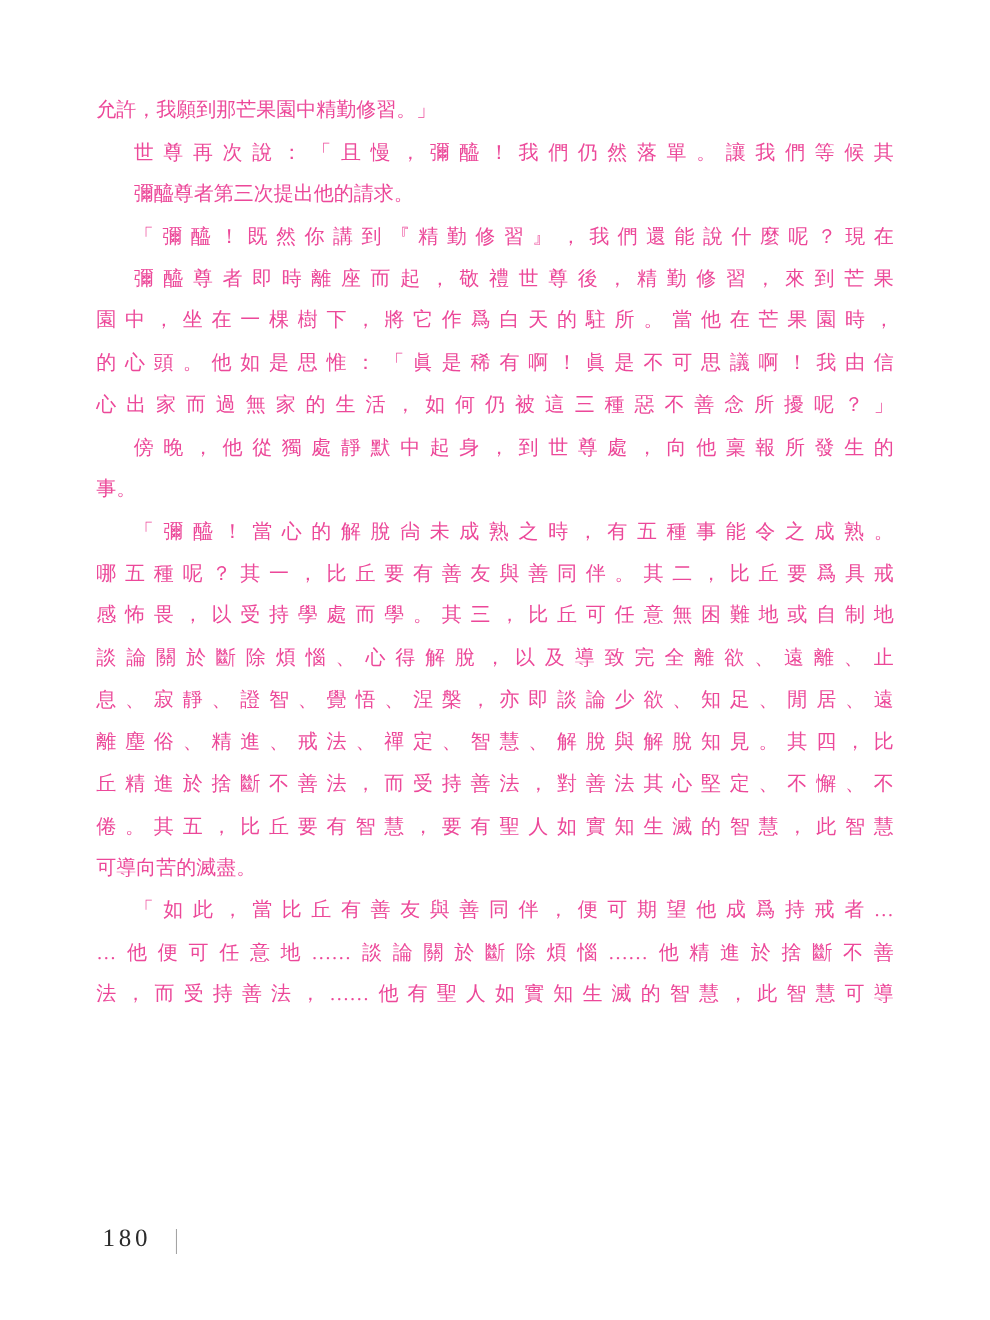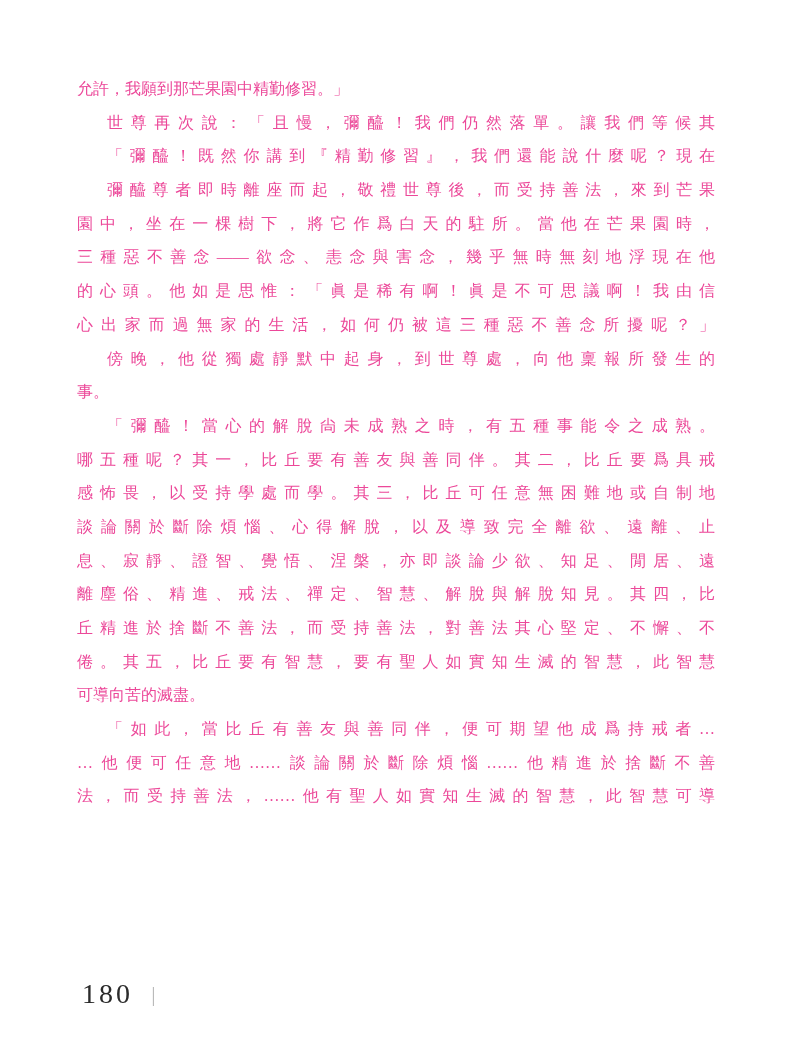--- a/index.html
+++ b/index.html
@@ -41,45 +41,45 @@
   }
   .footer {
     position: absolute;
     left: 82px;
     top: 978px;
     display: flex;
     align-items: center;
     color: #2b2b2b;
   }
   .page-number {
-    font-size: 28px;
+    font-size: 20px;
     letter-spacing: 3px;
     font-variant-numeric: oldstyle-nums;
     color: #2b2b2b;
   }
   .footer-separator {
     margin-left: 18px;
     color: #9c9c9c;
     font-size: 22px;
     font-weight: 200;
     transform: scaleX(0.7);
   }
 </style>
 </head>
 <body>
 
 <div class="page">
 
   <main class="text-block">
       <div class="line">允許，我願到那芒果園中精勤修習。」</div>
       <div class="line indent justify">世尊再次說：「且慢，彌醯！我們仍然落單。讓我們等候其</div>
+      <div class="line indent">彌醯尊者第三次提出他的請求。</div>
       <div class="line indent justify">「彌醯！既然你講到『精勤修習』，我們還能說什麼呢？現在</div>
-      <div class="line indent justify">彌醯尊者即時離座而起，敬禮世尊後，而受持善法，來到芒果</div>
+      <div class="line indent justify">彌醯尊者即時離座而起，敬禮世尊後，精勤修習，來到芒果</div>
       <div class="line justify">園中，坐在一棵樹下，將它作爲白天的駐所。當他在芒果園時，</div>
-      <div class="line justify">三種惡不善念——欲念、恚念與害念，幾乎無時無刻地浮現在他</div>
       <div class="line justify">的心頭。他如是思惟：「眞是稀有啊！眞是不可思議啊！我由信</div>
       <div class="line justify">心出家而過無家的生活，如何仍被這三種惡不善念所擾呢？」</div>
       <div class="line indent justify">傍晚，他從獨處靜默中起身，到世尊處，向他稟報所發生的</div>
       <div class="line">事。</div>
       <div class="line indent justify">「彌醯！當心的解脫尙未成熟之時，有五種事能令之成熟。</div>
       <div class="line justify">哪五種呢？其一，比丘要有善友與善同伴。其二，比丘要爲具戒</div>
       <div class="line justify">感怖畏，以受持學處而學。其三，比丘可任意無困難地或自制地</div>
       <div class="line justify">談論關於斷除煩惱、心得解脫，以及導致完全離欲、遠離、止</div>
       <div class="line justify">息、寂靜、證智、覺悟、涅槃，亦即談論少欲、知足、閒居、遠</div>
       <div class="line justify">離塵俗、精進、戒法、禪定、智慧、解脫與解脫知見。其四，比</div>

